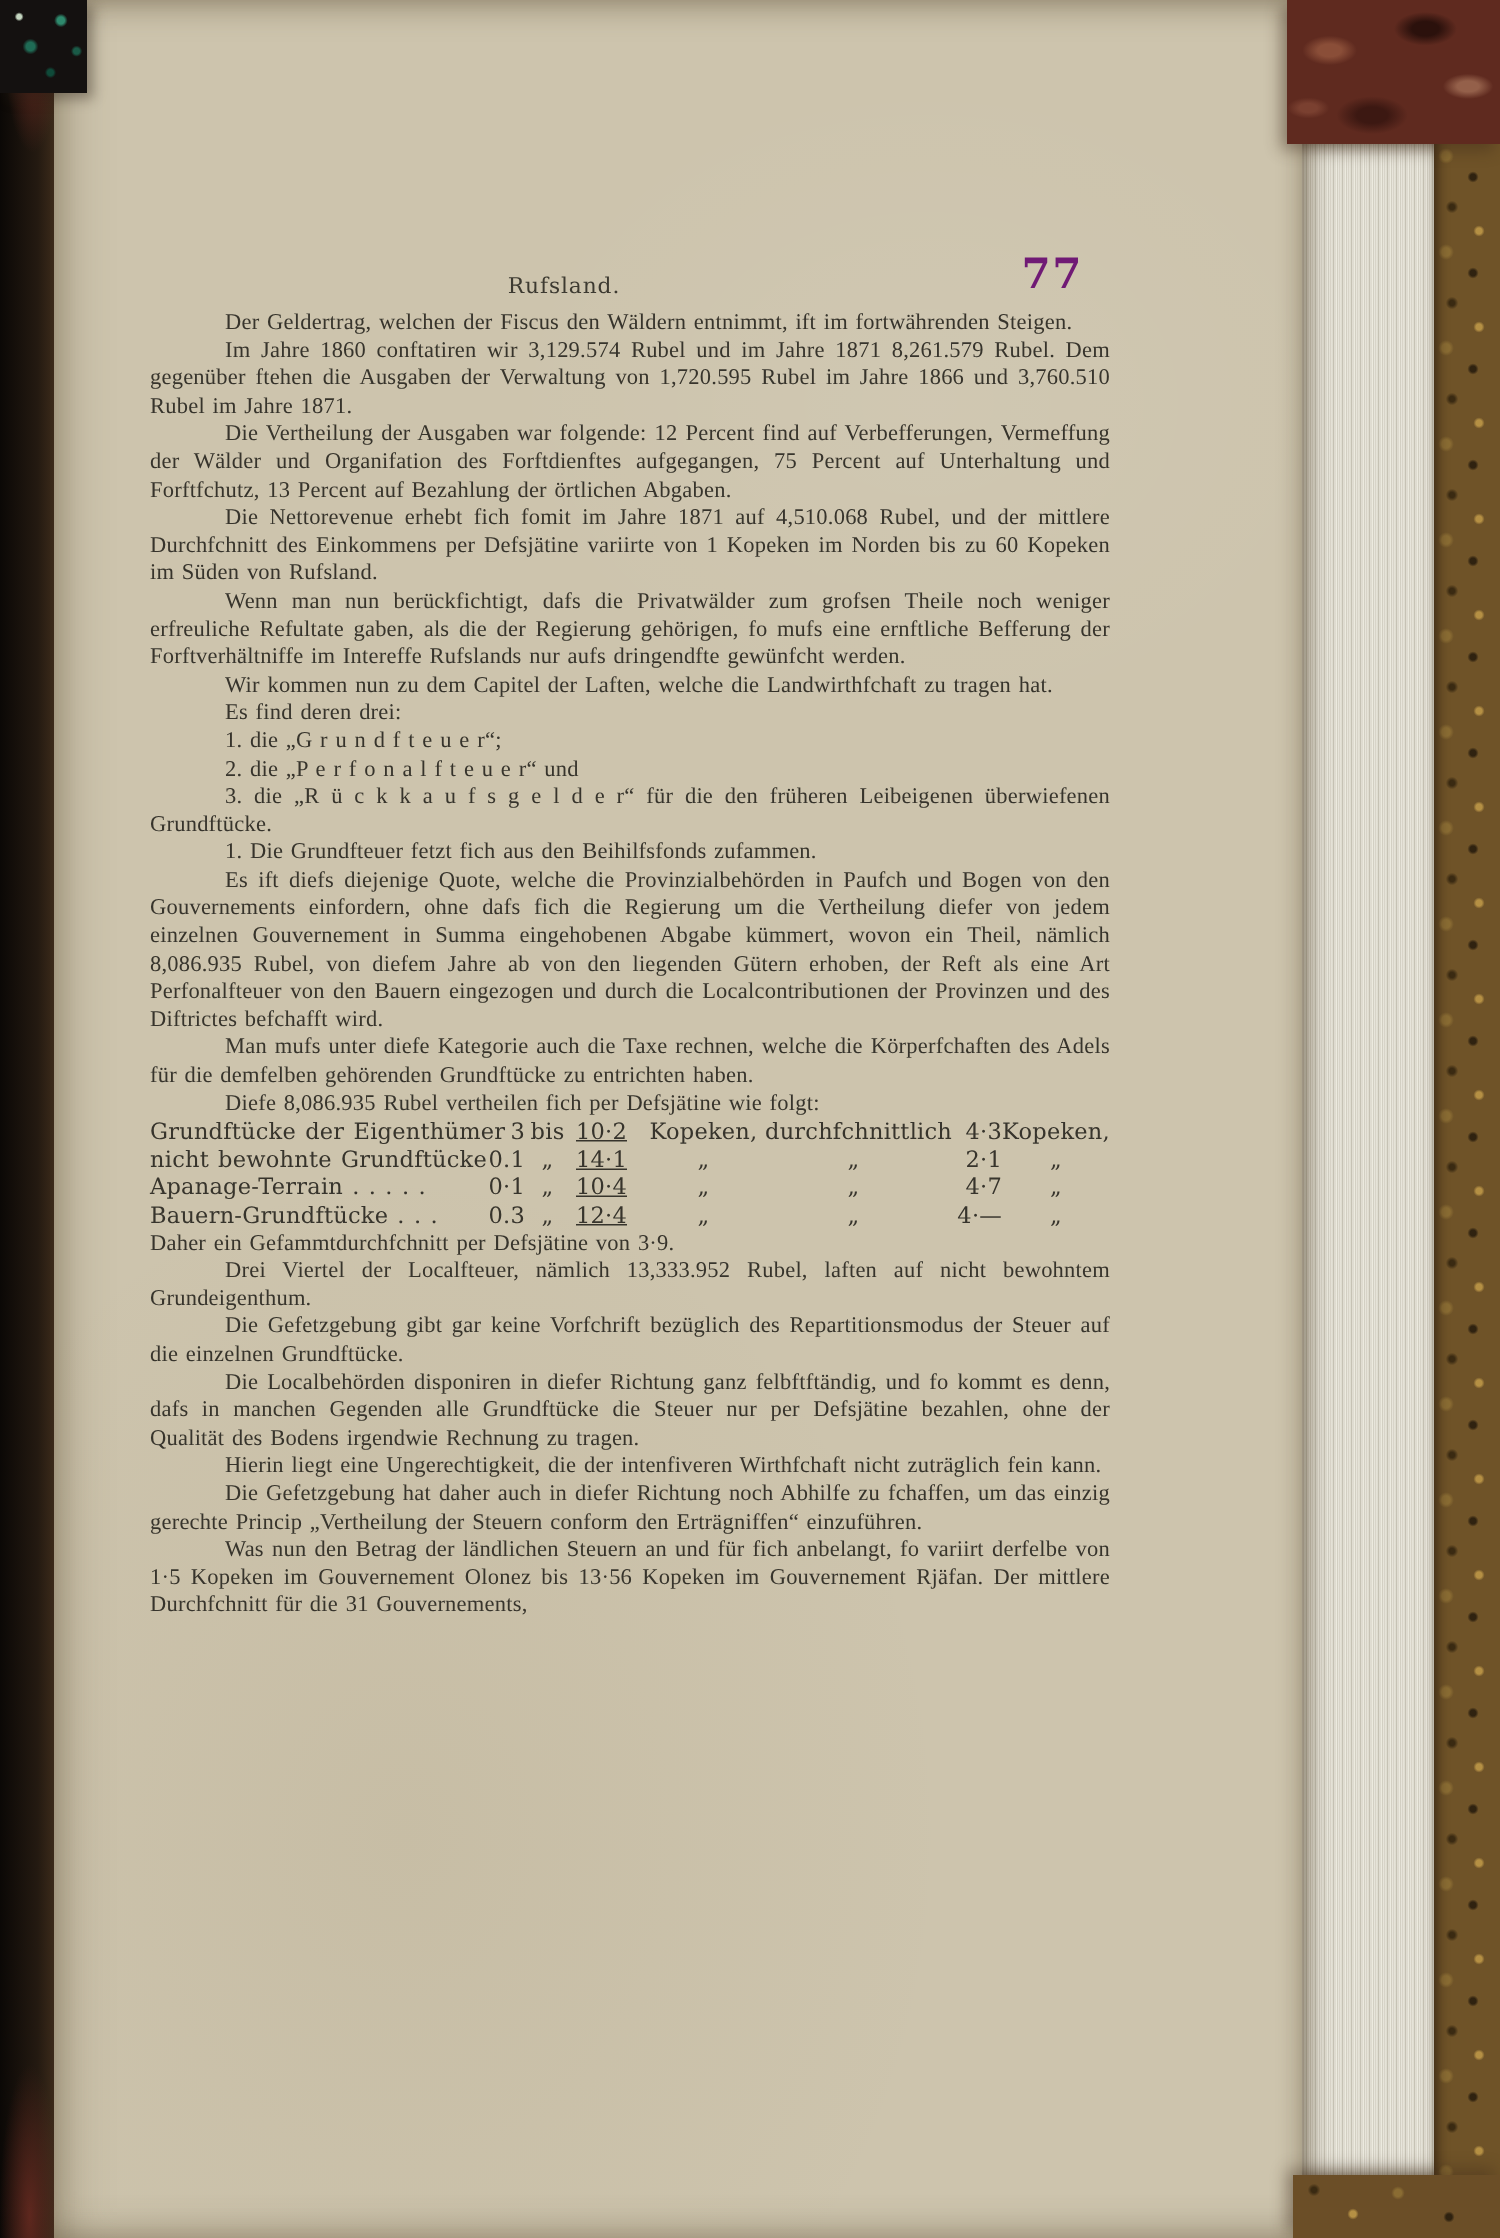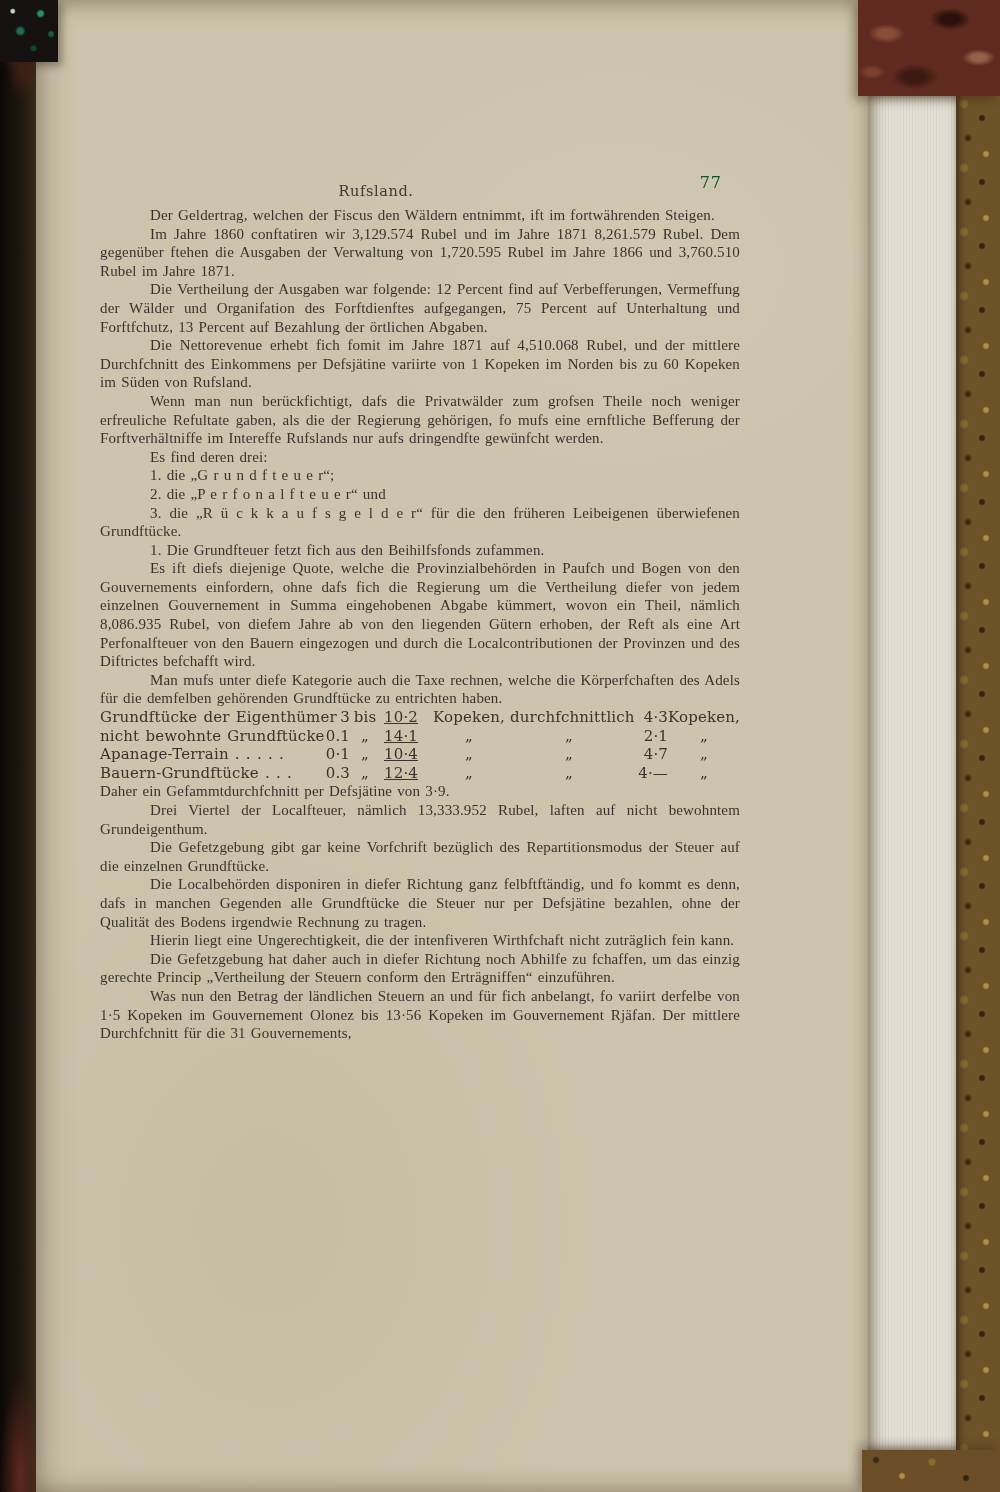--- a/index.html
+++ b/index.html
@@ -90,21 +90,21 @@
     color:#37342c; font-size:15px; line-height:18.6px;
     letter-spacing:.15px; word-spacing:.08em;
   }
   .header-row { position:relative; height:30px; }
   .running-title {
     position:absolute; left:-44px; right:44px; top:6px;
     text-align:center; font-size:14.5px; letter-spacing:.6px; color:#3d3a31;
   }
   .page-number {
     position:absolute; right:18px; top:-2px;
-    font-size:16px; font-weight:normal; letter-spacing:1px; color:#14532d;
+    font-size:28px; font-weight:bold; letter-spacing:1px; color:#701a75;
   }
   .para { margin:0; text-align:justify; text-indent:50px;font-family:Liberation Serif, serif; }
   .para.no-indent { text-indent:0; }
 
   .tax-table {
     display:grid;
     grid-template-columns:215px 35px 30px 48px 82px 118px 40px 1fr;
     width:100%;
   }
   .tax-table span { display:block; white-space:nowrap; }
@@ -133,27 +133,29 @@
     <div class="header-row">
       <span class="running-title">Rufsland.</span>
       <span class="page-number">77</span>
     </div>
 
     <p class="para">Der Geldertrag, welchen der Fiscus den Wäldern entnimmt, ift im fortwährenden Steigen.</p>
     <p class="para">Im Jahre 1860 conftatiren wir 3,129.574 Rubel und im Jahre 1871 8,261.579 Rubel. Dem gegenüber ftehen die Ausgaben der Verwaltung von 1,720.595 Rubel im Jahre 1866 und 3,760.510 Rubel im Jahre 1871.</p>
     <p class="para">Die Vertheilung der Ausgaben war folgende: 12 Percent find auf Verbefferungen, Vermeffung der Wälder und Organifation des Forftdienftes aufgegangen, 75 Percent auf Unterhaltung und Forftfchutz, 13 Percent auf Bezahlung der örtlichen Abgaben.</p>
     <p class="para">Die Nettorevenue erhebt fich fomit im Jahre 1871 auf 4,510.068 Rubel, und der mittlere Durchfchnitt des Einkommens per Defsjätine variirte von 1 Kopeken im Norden bis zu 60 Kopeken im Süden von Rufsland.</p>
     <p class="para">Wenn man nun berückfichtigt, dafs die Privatwälder zum grofsen Theile noch weniger erfreuliche Refultate gaben, als die der Regierung gehörigen, fo mufs eine ernftliche Befferung der Forftverhältniffe im Intereffe Rufslands nur aufs dringendfte gewünfcht werden.</p>
+    <p class="para">Wir kommen nun zu dem Capitel der Laften, welche die Landwirthfchaft zu tragen hat.</p>
     <p class="para">Es find deren drei:</p>
     <p class="para">1. die „G r u n d f t e u e r“;</p>
     <p class="para">2. die „P e r f o n a l f t e u e r“ und</p>
     <p class="para">3. die „R ü c k k a u f s g e l d e r“ für die den früheren Leibeigenen überwiefenen Grundftücke.</p>
     <p class="para">1. Die Grundfteuer fetzt fich aus den Beihilfsfonds zufammen.</p>
     <p class="para">Es ift diefs diejenige Quote, welche die Provinzialbehörden in Paufch und Bogen von den Gouvernements einfordern, ohne dafs fich die Regierung um die Vertheilung diefer von jedem einzelnen Gouvernement in Summa eingehobenen Abgabe kümmert, wovon ein Theil, nämlich 8,086.935 Rubel, von diefem Jahre ab von den liegenden Gütern erhoben, der Reft als eine Art Perfonalfteuer von den Bauern eingezogen und durch die Localcontributionen der Provinzen und des Diftrictes befchafft wird.</p>
     <p class="para">Man mufs unter diefe Kategorie auch die Taxe rechnen, welche die Körperfchaften des Adels für die demfelben gehörenden Grundftücke zu entrichten haben.</p>
+    <p class="para">Diefe 8,086.935 Rubel vertheilen fich per Defsjätine wie folgt:</p>
 
     <div class="tax-table">
       <span class="c1">Grundftücke der Eigenthümer</span>
       <span class="c2">3</span>
       <span class="c3">bis</span>
       <span class="c4">10·2</span>
       <span class="c5">Kopeken,</span>
       <span class="c6">durchfchnittlich</span>
       <span class="c7">4·3</span>
       <span class="c8">Kopeken,</span>

